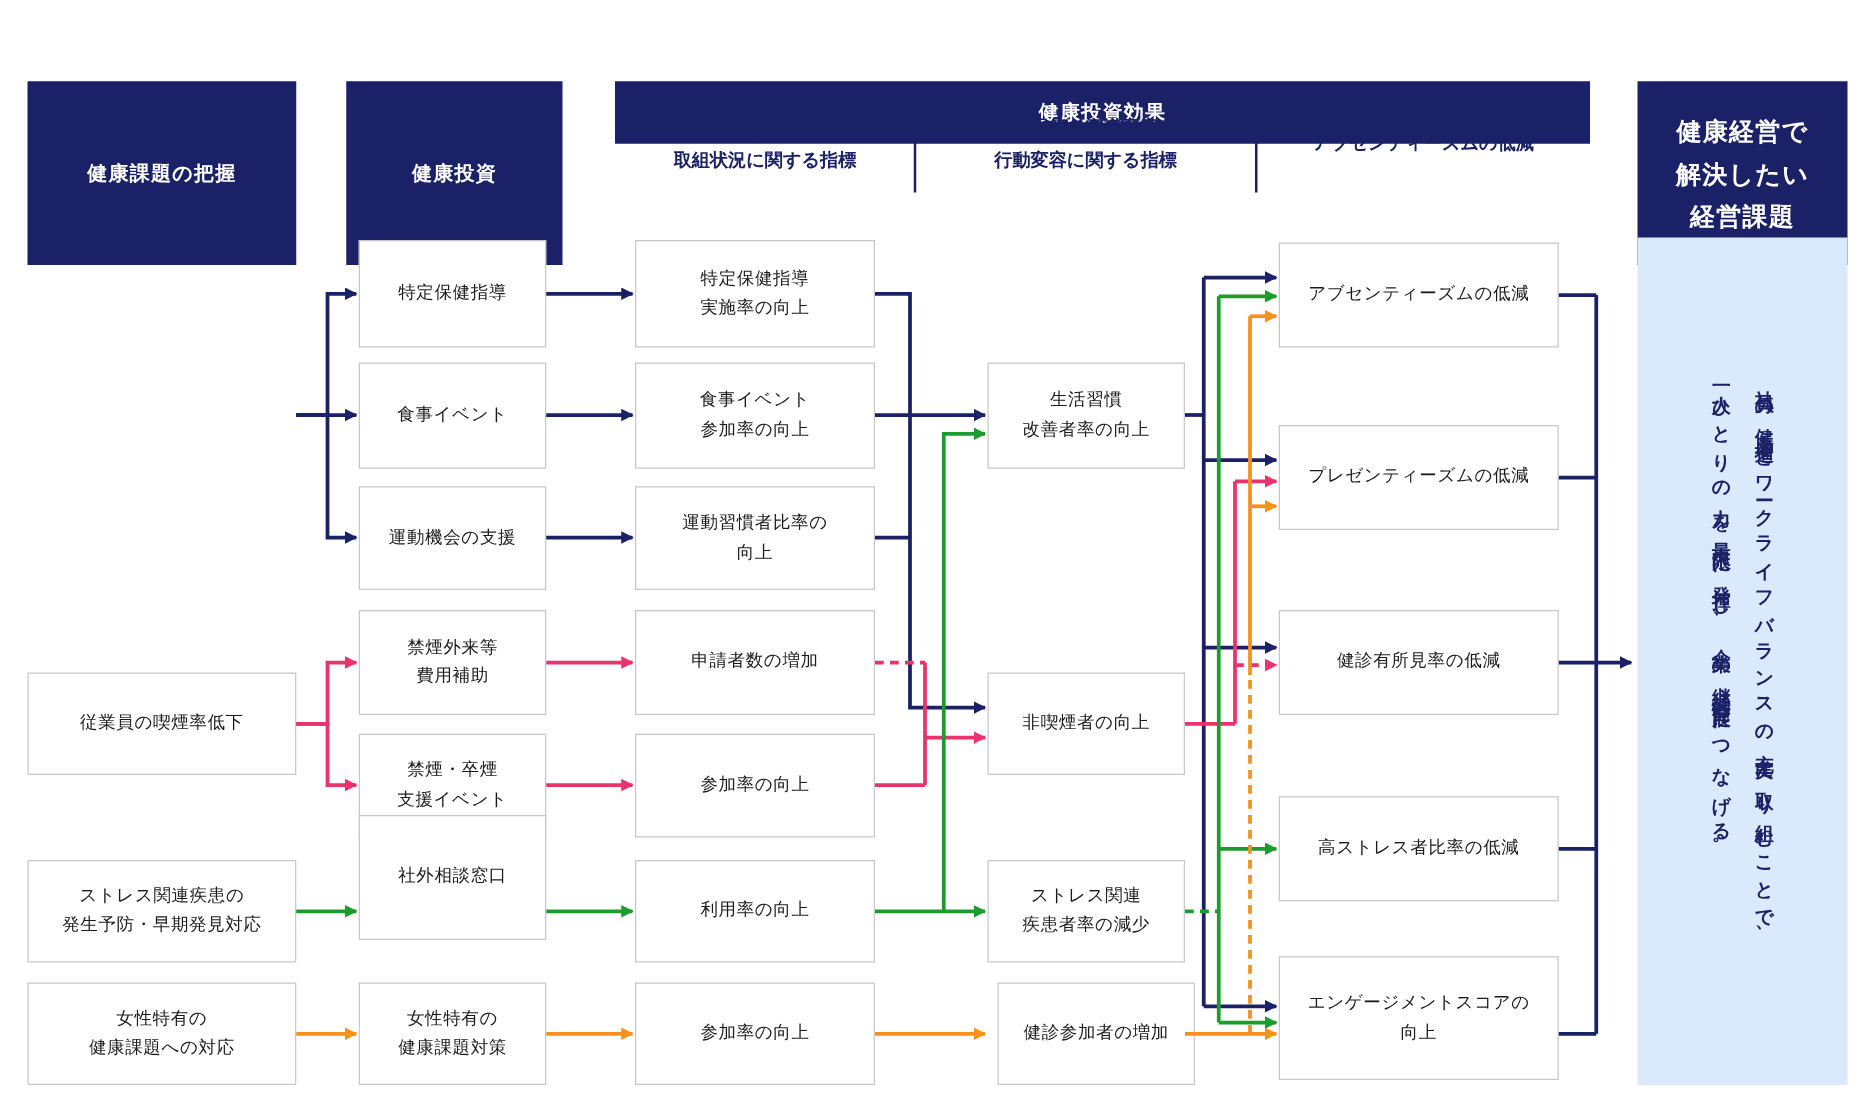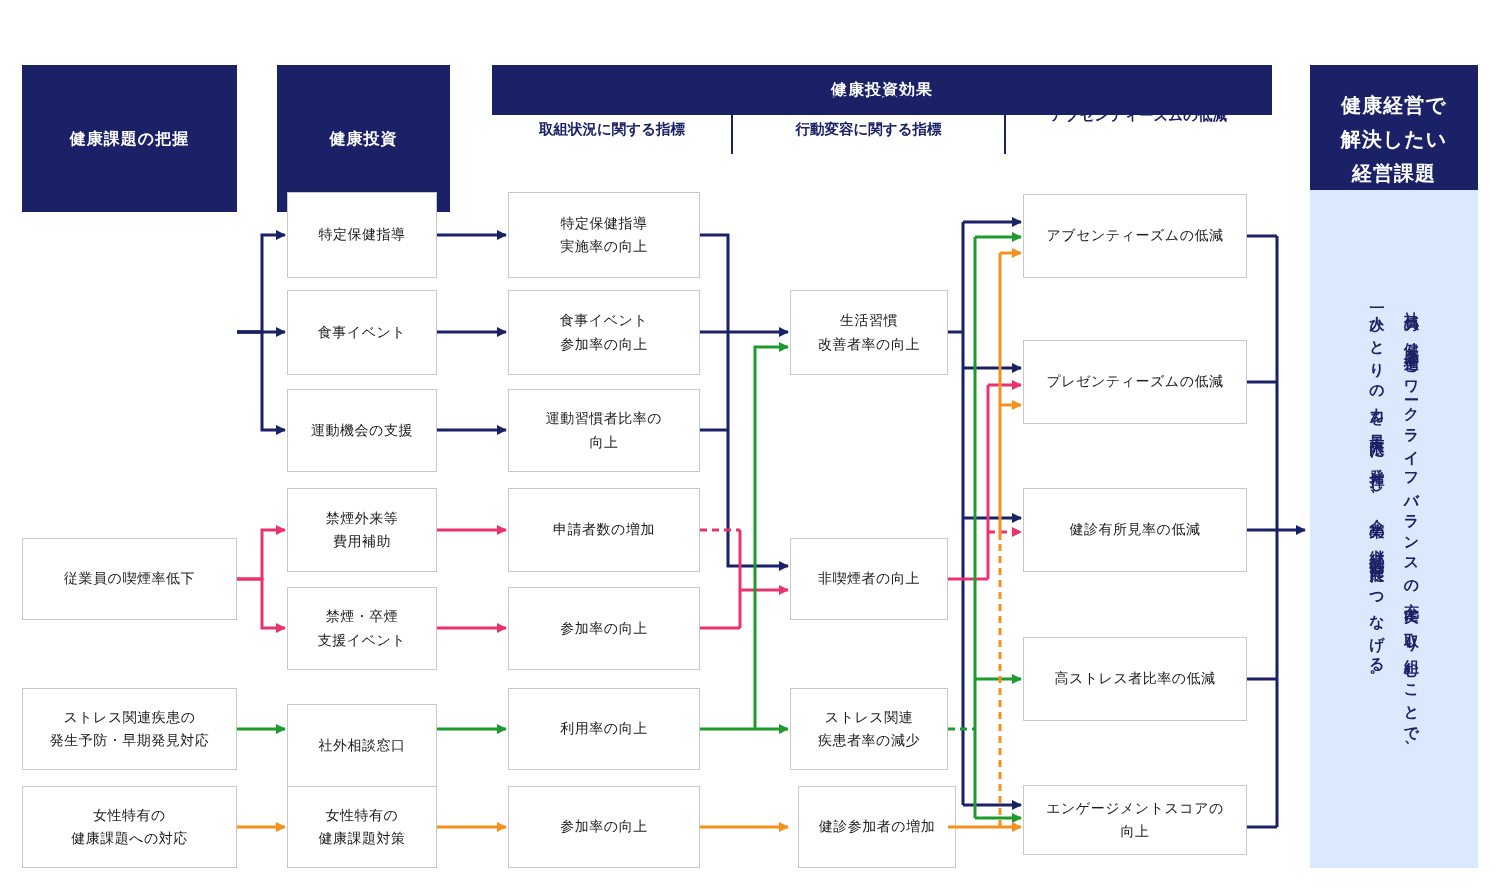--- a/index.html
+++ b/index.html
@@ -65,21 +65,21 @@
   <div class="box" style="left:22px;top:786px;width:215px;height:82px">女性特有の
 健康課題への対応</div>
 
   <div class="box" style="left:287px;top:192px;width:150px;height:86px">特定保健指導</div>
   <div class="box" style="left:287px;top:290px;width:150px;height:85px">食事イベント</div>
   <div class="box" style="left:287px;top:389px;width:150px;height:83px">運動機会の支援</div>
   <div class="box" style="left:287px;top:488px;width:150px;height:84px">禁煙外来等
 費用補助</div>
   <div class="box" style="left:287px;top:587px;width:150px;height:83px">禁煙・卒煙
 支援イベント</div>
-  <div class="box" style="left:287px;top:704px;width:150px;height:83px">社外相談窓口</div>
+  <div class="box" style="left:287px;top:652px;width:150px;height:100px">社外相談窓口</div>
   <div class="box" style="left:287px;top:786px;width:150px;height:82px">女性特有の
 健康課題対策</div>
 
   <div class="box" style="left:508px;top:192px;width:192px;height:86px">特定保健指導
 実施率の向上</div>
   <div class="box" style="left:508px;top:290px;width:192px;height:85px">食事イベント
 参加率の向上</div>
   <div class="box" style="left:508px;top:389px;width:192px;height:83px">運動習慣者比率の
 向上</div>
   <div class="box" style="left:508px;top:488px;width:192px;height:84px">申請者数の増加</div>
@@ -91,21 +91,21 @@
 改善者率の向上</div>
   <div class="box" style="left:790px;top:688px;width:158px;height:82px">ストレス関連
 疾患者率の減少</div>
   <div class="box" style="left:790px;top:538px;width:158px;height:82px">非喫煙者の向上</div>
   <div class="box" style="left:798px;top:786px;width:158px;height:82px">健診参加者の増加</div>
 
   <div class="box" style="left:1023px;top:194px;width:224px;height:84px">アブセンティーズムの低減</div>
   <div class="box" style="left:1023px;top:340px;width:224px;height:84px">プレゼンティーズムの低減</div>
   <div class="box" style="left:1023px;top:488px;width:224px;height:84px">健診有所見率の低減</div>
   <div class="box" style="left:1023px;top:637px;width:224px;height:84px">高ストレス者比率の低減</div>
-  <div class="box" style="left:1023px;top:785px;width:224px;height:70px">エンゲージメントスコアの
+  <div class="box" style="left:1023px;top:765px;width:224px;height:99px">エンゲージメントスコアの
 向上</div>
 
   <div class="goal" style="left:1310px;top:190px;width:168px;height:678px">
     <div class="goal-text">
       <span>社員の健康増進とワークライフバランスの充実に取り組むことで、</span>
       <span>一人ひとりの力を最大限に発揮し、企業の継続的発展につなげる。</span>
     </div>
   </div>
 
   <svg class="arrows" width="1500" height="893" viewBox="0 0 1500 893">

